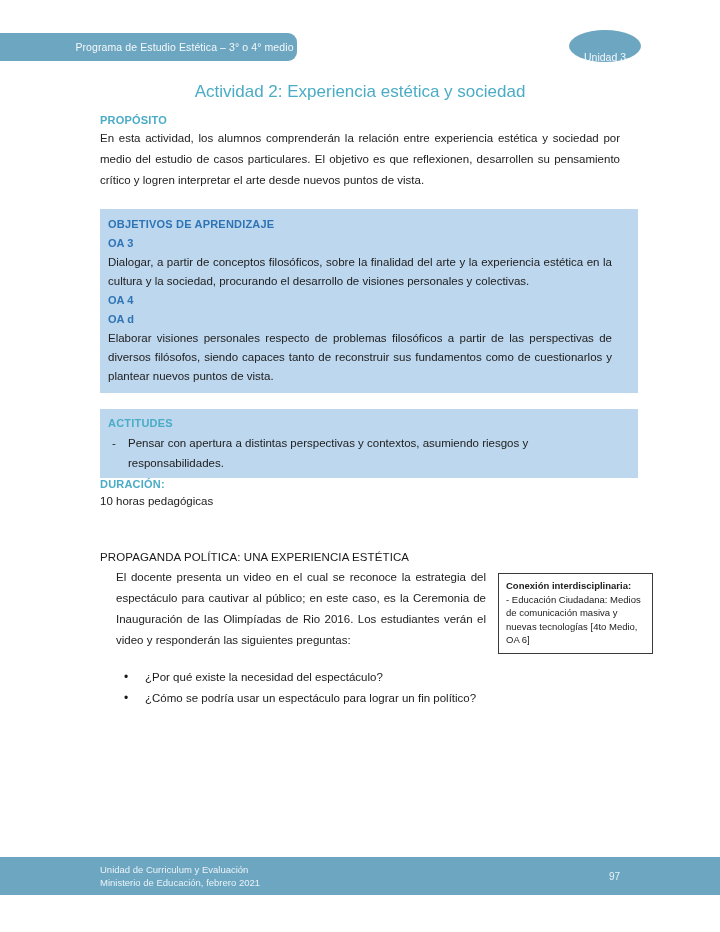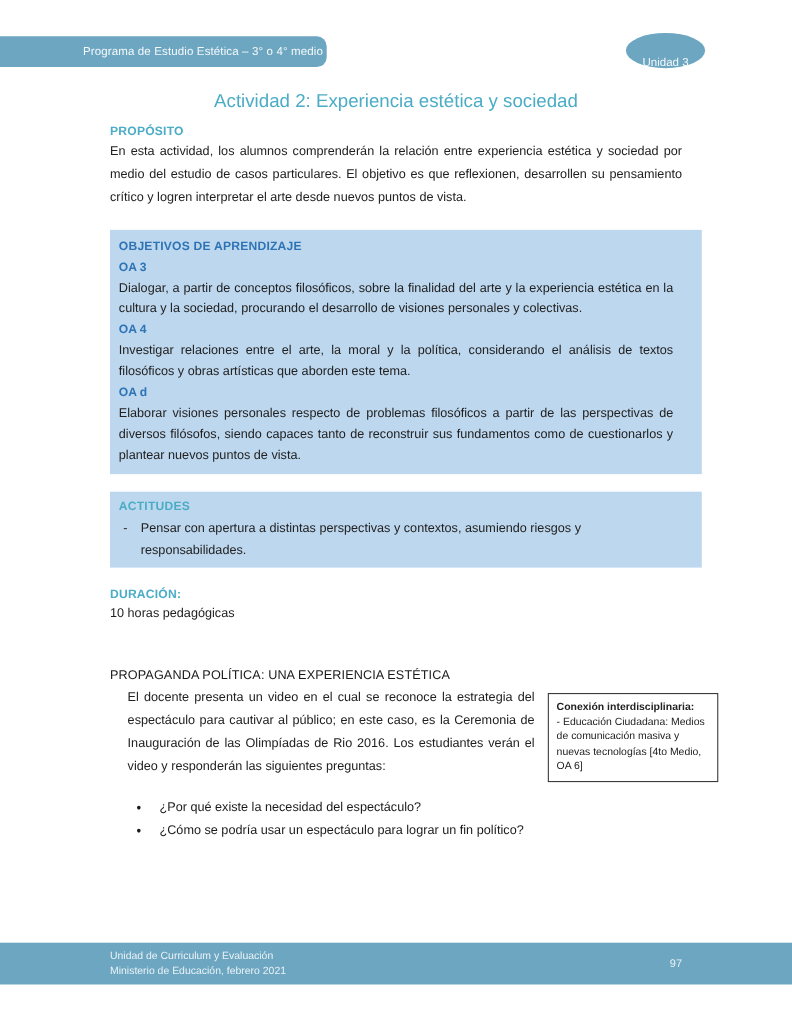--- a/index.html
+++ b/index.html
@@ -36,21 +36,21 @@
     background:#bdd7ee;margin-top:18px;padding:6px 26px 7px 8px;
     font-size:11.5px;line-height:19px;box-sizing:border-box;width:538px;
   }
   .box-heading{font-weight:bold;color:#2e74b5;font-size:11px;letter-spacing:.2px;}
   .box-heading.cyan{color:#4bacc6;}
   .oa-code{font-weight:bold;color:#2e74b5;font-size:11px;}
   .oa-text{text-align:justify;}
   .act-row{display:flex;align-items:flex-start;}
   .act-row .dash{width:16px;margin-left:4px;flex:0 0 auto;}
   .actitudes{margin-top:16px;padding-top:4px;padding-bottom:5px;line-height:20px;}
-  .duracion-heading{margin-top:19px;}
+  .duracion-heading{}
   .duracion-text{margin-top:1px;}
   
   .activity-heading{
     margin-top:39px;font-size:11.5px;font-weight:normal;color:#1a1a1a;letter-spacing:.1px;
   }
   .activity-row{position:relative;margin-top:4px;margin-left:16px;}
   .activity-body{width:370px;margin-right:0;}
   .note-box{
     position:absolute;left:382px;top:6px;width:155px;box-sizing:border-box;
     border:1.5px solid #3a3a3a;background:#ffffff;padding:5px 6px 6px 7px;
@@ -95,21 +95,20 @@
     <p class="body just">En esta actividad, los alumnos comprenderán la relación entre experiencia estética y sociedad por medio del estudio de casos particulares. El objetivo es que reflexionen, desarrollen su pensamiento crítico y logren interpretar el arte desde nuevos puntos de vista.</p>
 
     <div class="bluebox">
       <div class="box-heading">OBJETIVOS DE APRENDIZAJE</div>
       <div class="oa">
         <div class="oa-code">OA 3</div>
         <div class="oa-text">Dialogar, a partir de conceptos filosóficos, sobre la finalidad del arte y la experiencia estética en la cultura y la sociedad, procurando el desarrollo de visiones personales y colectivas.</div>
       </div>
       <div class="oa">
         <div class="oa-code">OA 4</div>
-        <div class="oa-text">Investigar relaciones entre el arte, la moral y la política, considerando el análisis de textos filosóficos y obras artísticas que aborden este tema.</div>
       </div>
       <div class="oa">
         <div class="oa-code">OA d</div>
         <div class="oa-text">Elaborar visiones personales respecto de problemas filosóficos a partir de las perspectivas de diversos filósofos, siendo capaces tanto de reconstruir sus fundamentos como de cuestionarlos y plantear nuevos puntos de vista.</div>
       </div>
     </div>
 
     <div class="bluebox actitudes">
       <div class="box-heading cyan">ACTITUDES</div>
       <div class="act-row">

